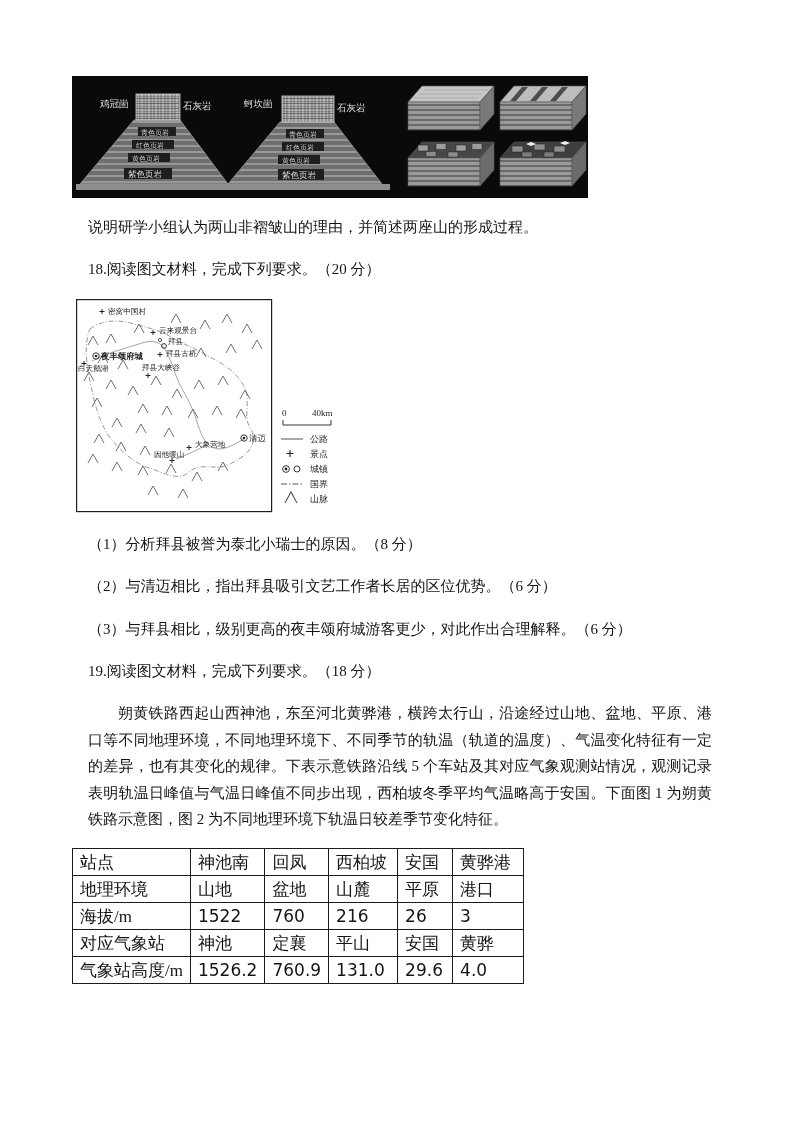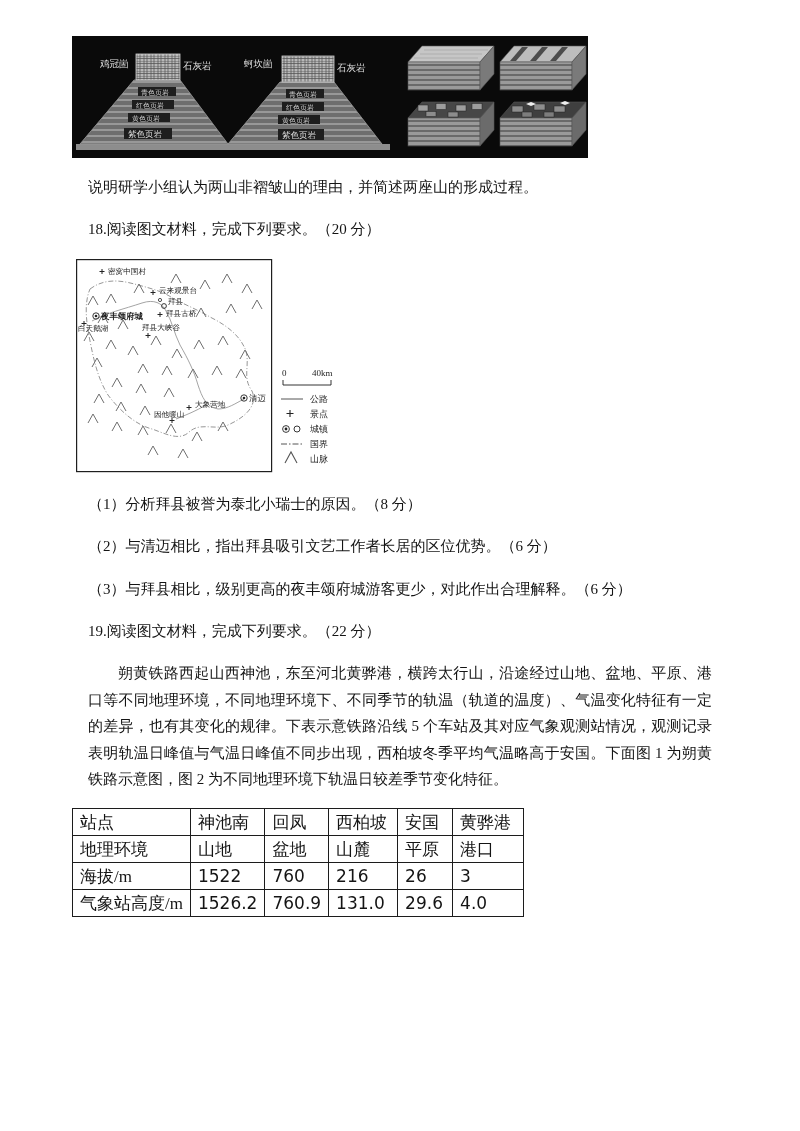--- a/index.html
+++ b/index.html
@@ -1,19 +1,19 @@
 <!DOCTYPE html>
 <html><head>
 <meta charset="utf-8">
 <style>
   html,body{margin:0;padding:0;background:#ffffff;}
   body{width:800px;height:1131px;color:#141414;
        font-family:"Liberation Serif","DejaVu Serif",serif;}
   .page{position:relative;width:800px;height:1131px;overflow:hidden;background:#fff;}
-  .content{padding:36px 72px 0 72px;width:656px;}
+  .content{padding:76px 72px 0 72px;width:656px;}
   p.text{font-size:15px;line-height:26.4px;margin:16px;text-align:justify;}
   p.indent{text-indent:2em;}
   
   .geo-fig{display:block;margin:0 0 8px 0;}
   
   .map-fig{display:block;margin:6px 0 8px 4px;}
   svg text{font-family:"Liberation Serif","DejaVu Serif",serif;}
   
   table.station{border-collapse:collapse;margin:10px 0 0 0;}
   table.station td{border:1.6px solid #1c1c1c;height:24px;padding:1px 7px;
@@ -236,21 +236,21 @@
 
         <path d="M209,204 l6,-11 l6,11" fill="none" stroke="#555" stroke-width="1.1"></path>
         <text x="234" y="203">山脉</text>
       </g>
     </svg>
 
     <p class="text">（1）分析拜县被誉为泰北小瑞士的原因。（8 分）</p>
     <p class="text">（2）与清迈相比，指出拜县吸引文艺工作者长居的区位优势。（6 分）</p>
     <p class="text">（3）与拜县相比，级别更高的夜丰颂府城游客更少，对此作出合理解释。（6 分）</p>
 
-    <p class="text">19.阅读图文材料，完成下列要求。（22 分）</p>
+    <p class="text">19.阅读图文材料，完成下列要求。（18 分）</p>
     <p class="text indent">朔黄铁路西起山西神池，东至河北黄骅港，横跨太行山，沿途经过山地、盆地、平原、港口等不同地理环境，不同地理环境下、不同季节的轨温（轨道的温度）、气温变化特征有一定的差异，也有其变化的规律。下表示意铁路沿线 5 个车站及其对应气象观测站情况，观测记录表明轨温日峰值与气温日峰值不同步出现，西柏坡冬季平均气温略高于安国。下面图 1 为朔黄铁路示意图，图 2 为不同地理环境下轨温日较差季节变化特征。</p>
 
     <table class="station">
       <tbody>
         <tr>
           <td class="c0">站点</td>
           <td class="c1">神池南</td>
           <td class="c2">回凤</td>
           <td class="c3">西柏坡</td>
           <td class="c4">安国</td>
@@ -266,20 +266,28 @@
         </tr>
         <tr>
           <td>海拔/m</td>
           <td class="num">1522</td>
           <td class="num">760</td>
           <td class="num">216</td>
           <td class="num">26</td>
           <td class="num">3</td>
         </tr>
         <tr>
+          <td>对应气象站</td>
+          <td>神池</td>
+          <td>定襄</td>
+          <td>平山</td>
+          <td>安国</td>
+          <td>黄骅</td>
+        </tr>
+        <tr>
           <td>气象站高度/m</td>
           <td class="num">1526.2</td>
           <td class="num">760.9</td>
           <td class="num">131.0</td>
           <td class="num">29.6</td>
           <td class="num">4.0</td>
         </tr>
       </tbody>
     </table>
 

